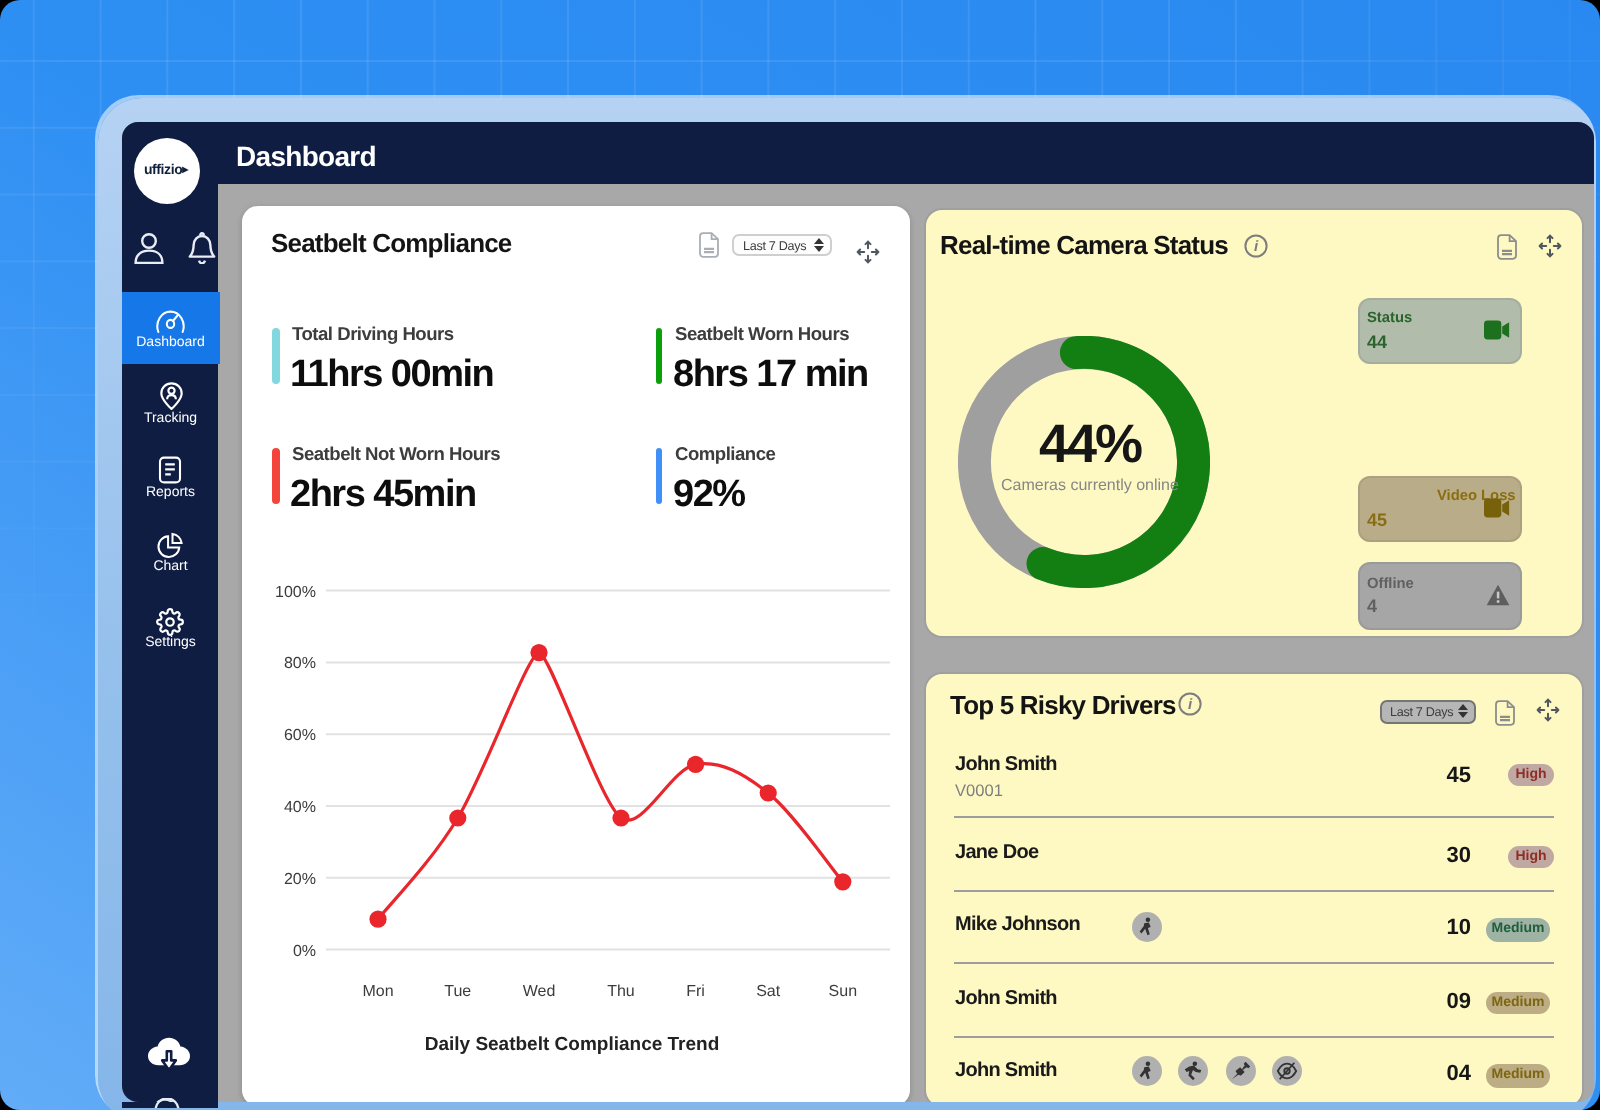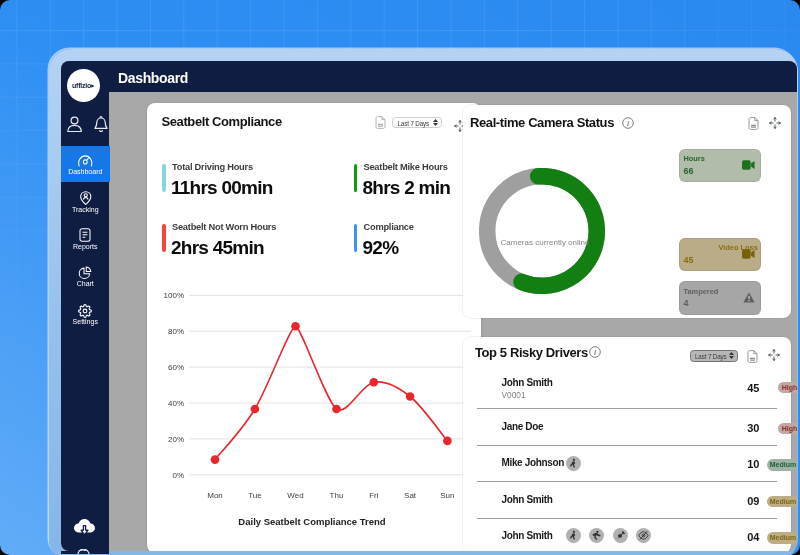--- a/index.html
+++ b/index.html
@@ -26,41 +26,41 @@
 .sidebar { position:absolute; left:0; top:0; width:48.5px; height:489.5px; background:#101d42; }
 .logo { position:absolute; left:6px; top:7.5px; width:33px; height:33px; border-radius:50%; background:#fff; }
 .logo > span { position:absolute; left:0; top:13px; width:33px; text-align:center; font-size:7px; font-weight:bold; color:#10203f; letter-spacing:-.2px; white-space:nowrap; }
 .sideicons { position:absolute; left:0; top:55px; width:49.5px; height:16px; }
 .active { position:absolute; left:0; top:85.2px; width:49.5px; height:35.5px; background:#1677e8; }
 .navitem { position:absolute; left:0; width:49.5px; text-align:center; color:#fff; }
 .navitem .lbl { display:block; font-size:7px; margin-top:0.5px; }
 .navitem svg { display:block; margin:0 auto; }
 
 .card { position:absolute; border-radius:8px; }
-.white { background:#fff; box-shadow:0 1px 3px rgba(0,0,0,.18);margin-left:26px; }
-.gray  { background:#ffffff; box-shadow:0 0 0 1px rgba(0,0,0,.05); }
+.white { background:#fff; box-shadow:0 1px 3px rgba(0,0,0,.18); }
+.gray  { background:#fef9c3; box-shadow:0 0 0 1px rgba(0,0,0,.05); }
 .seat { left:60.5px; top:42px; width:334px; height:450px; }
 .cam  { left:402.5px;  top:44.3px; width:328px; height:213.2px; }
 .risk { left:402.5px;  top:276.2px; width:328px; height:216px; }
 .ctitle { position:absolute; font-weight:bold; color:#141414; letter-spacing:-.4px; }
 
 .sel { position:absolute; border:1px solid #cfcfcf; border-radius:3.5px; background:#fdfdfd; font-size:6.3px; color:#3d3d3d; letter-spacing:-.15px; }
 .sel .arr { position:absolute; right:3px; top:0; height:100%; display:flex; flex-direction:column; justify-content:center; gap:1px; }
 
 .stat { position:absolute; }
 .stat .bar { position:absolute; left:0; top:2px; width:3.5px; border-radius:2px; }
 .stat .lab { position:absolute; left:10px; top:0; font-size:9.3px; font-weight:bold; color:#3d3d3d; white-space:nowrap; letter-spacing:-.25px; }
 .stat .val { position:absolute; left:9px; font-size:19px; font-weight:bold; color:#0d0d0d; white-space:nowrap; letter-spacing:-.75px; top:15px;}
 
 .leg { position:absolute; left:215.5px; width:82px; height:33.5px; border-radius:6px; box-shadow:inset 0 0 0 1px rgba(0,0,0,.07); }
 .leg .t { position:absolute; left:5px; top:5.5px; font-size:7.4px; font-weight:bold; }
 .leg .n { position:absolute; left:5px; top:17px; font-size:9px; font-weight:bold; }
 .leg svg { position:absolute; right:6px; top:11px; }
 
-.row { position:absolute; left:14px; width:300px;margin-left:24px; }
+.row { position:absolute; left:14px; width:300px; }
 .row .nm { position:absolute; left:0.5px; font-size:10px; font-weight:bold; color:#1a1a1a; white-space:nowrap; letter-spacing:-.35px; }
 .row .sub { position:absolute; left:0.5px; font-size:8.3px; color:#7f7f7f; }
 .row .score { position:absolute; right:41.5px; font-size:11px; font-weight:bold; color:#161616; }
 .pill { position:absolute; border-radius:7px; font-size:7px; font-weight:bold; text-align:center; }
 .pill.high { background:#c0a8a3; color:#8f2e26; width:23px; right:0; }
 .pill.medg { background:#9fb3a4; color:#1f5d3c; width:32px; right:2px; }
 .pill.medy { background:#bcad84; color:#7d6514; width:32px; right:2px; }
 .sep { position:absolute; left:14px; width:299.5px; height:1px; background:#9d9d9d; }
 .rico { position:absolute; width:15px; height:15px; border-radius:50%; background:#b0b0b0; }
 .rico svg { position:absolute; left:2px; top:2px; }
@@ -159,22 +159,22 @@
           <path d="M11.2 6 L7.9 6 M11.2 6 L9.95 4.75 M11.2 6 L9.95 7.25"></path>
         </svg>
 
         <div class="stat" style="left:15px; top:59px; height:32px;">
           <span class="bar" style="background:#82d8de; height:28px;"></span>
           <span class="lab">Total Driving Hours</span>
           <span class="val">11hrs 00min</span>
         </div>
         <div class="stat" style="left:206.5px; top:59px; height:32px;">
           <span class="bar" style="background:#0ba00b; height:28px;"></span>
-          <span class="lab">Seatbelt Mike Hours</span>
-          <span class="val">8hrs 2 min</span>
+          <span class="lab">Seatbelt Worn Hours</span>
+          <span class="val">8hrs 17 min</span>
         </div>
         <div class="stat" style="left:15px; top:118.5px; height:32px;">
           <span class="bar" style="background:#f4453c; height:28px;"></span>
           <span class="lab">Seatbelt Not Worn Hours</span>
           <span class="val">2hrs 45min</span>
         </div>
         <div class="stat" style="left:206.5px; top:118.5px; height:32px;">
           <span class="bar" style="background:#4190f8; height:28px;"></span>
           <span class="lab">Compliance</span>
           <span class="val">92%</span>
@@ -235,40 +235,41 @@
           <path d="M6 0.8 L6 4.1 M6 0.8 L4.75 2.05 M6 0.8 L7.25 2.05"></path>
           <path d="M6 11.2 L6 7.9 M6 11.2 L4.75 9.95 M6 11.2 L7.25 9.95"></path>
           <path d="M0.8 6 L4.1 6 M0.8 6 L2.05 4.75 M0.8 6 L2.05 7.25"></path>
           <path d="M11.2 6 L7.9 6 M11.2 6 L9.95 4.75 M11.2 6 L9.95 7.25"></path>
         </svg>
 
         <svg style="position:absolute; left:15.5px; top:63.2px;" width="126" height="126" viewBox="0 0 126 126">
           <circle cx="63" cy="63" r="54.8" fill="none" stroke="#9f9f9f" stroke-width="16.5"></circle>
           <path d="M 59.2 8.3 A 54.8 54.8 0 1 1 42.5 113.8" fill="none" stroke="#137f13" stroke-width="16.5" stroke-linecap="round"></path>
         </svg>
+        <div style="position:absolute; left:-18px; top:102.1px; width:200px; text-align:center; font-size:27px; font-weight:bold; color:#161616; letter-spacing:-1px;">44%</div>
         <div style="position:absolute; left:-18px; top:132.7px; width:200px; text-align:center; font-size:8px; color:#868686;">Cameras currently online</div>
 
         <div class="leg" style="top:43.7px; background:#b2bcab;">
-          <span class="t" style="color:#28642b;">Hours</span>
-            <span class="n" style="color:#28642b;">66</span>
+          <span class="t" style="color:#28642b;">Status</span>
+            <span class="n" style="color:#28642b;">44</span>
           <svg width="13" height="10" viewBox="0 0 15 11">
               <rect x="0" y="0" width="10" height="11" rx="2" fill="#1d701d"></rect>
               <path d="M10.5 3.5 L14.5 1 V10 L10.5 7.5 Z" fill="#1d701d"></path>
             </svg>
         </div>
         <div class="leg" style="top:132.7px; background:#b9ad89;">
           <span class="t" style="color:#8a6d10;margin-left:35px;">Video Loss</span>
             <span class="n" style="color:#8a6d10;">45</span>
           <svg width="13" height="10" viewBox="0 0 15 11">
               <rect x="0" y="0" width="10" height="11" rx="2" fill="#77610b"></rect>
               <path d="M10.5 3.5 L14.5 1 V10 L10.5 7.5 Z" fill="#77610b"></path>
             </svg>
         </div>
         <div class="leg" style="top:176.2px; background:#a6a6a6;">
-          <span class="t" style="color:#606060;">Tampered</span>
+          <span class="t" style="color:#606060;">Offline</span>
             <span class="n" style="color:#606060;">4</span>
           <svg width="12" height="11" viewBox="0 0 14 13">
               <path d="M7 0.5 L13.7 12.5 H0.3 Z" fill="#5e5e5e"></path>
               <rect x="6.3" y="4.5" width="1.5" height="4" fill="#c9c9c9"></rect>
               <rect x="6.3" y="9.6" width="1.5" height="1.5" fill="#c9c9c9"></rect>
             </svg>
         </div>
       </div>
 
       <div class="card gray risk">

